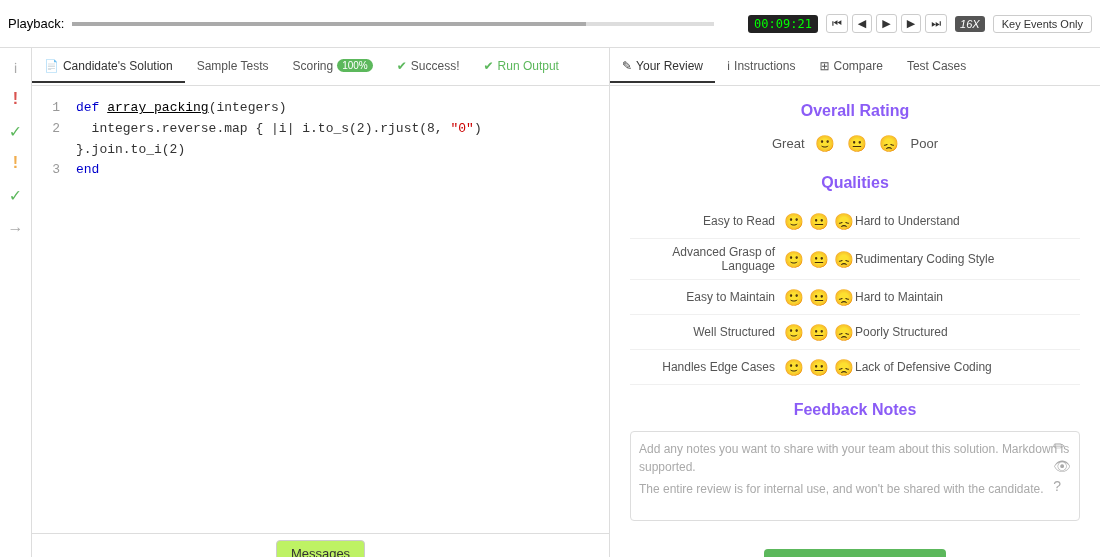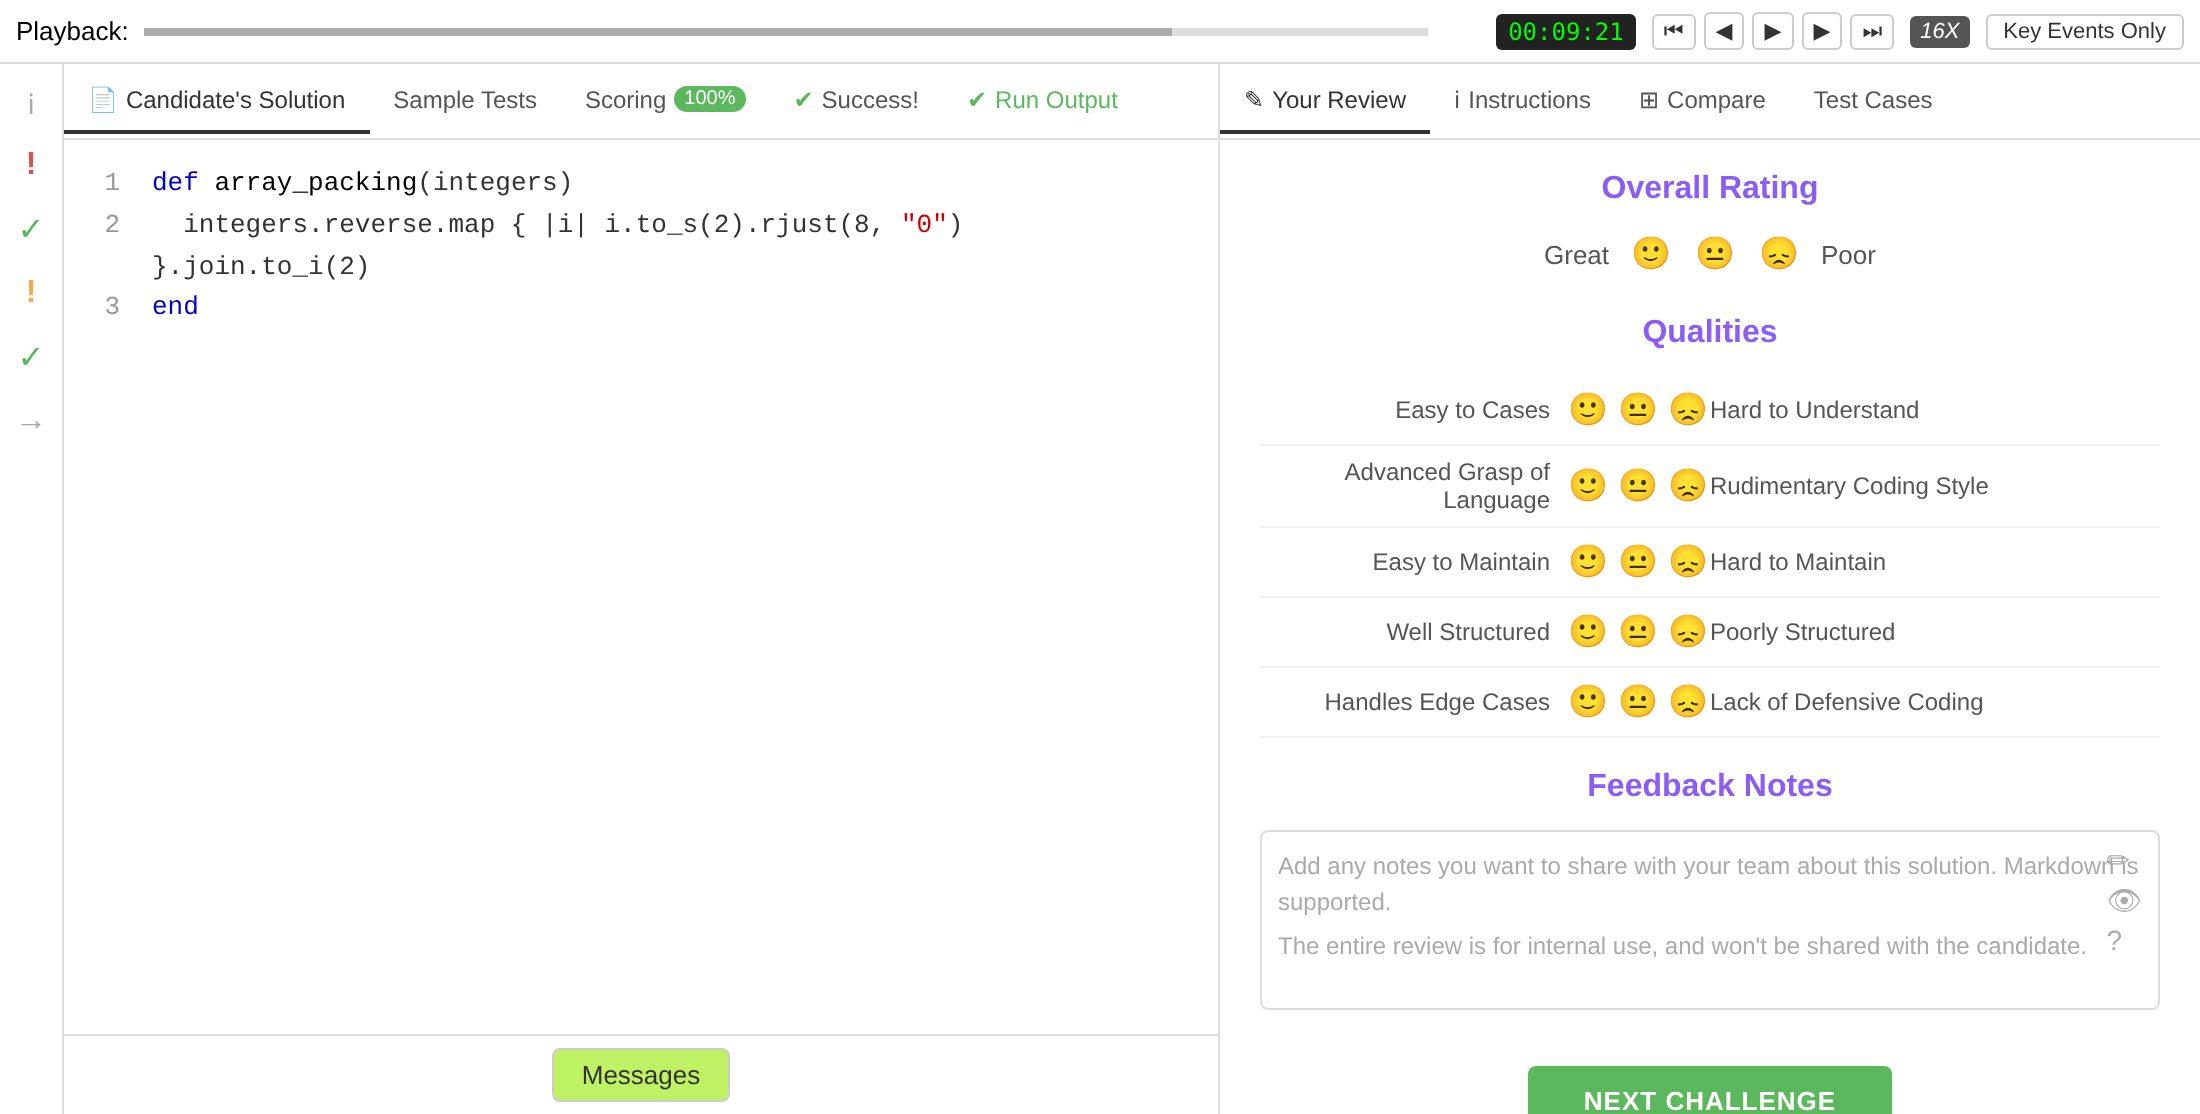--- a/index.html
+++ b/index.html
@@ -1,21 +1,21 @@
 <!DOCTYPE html>
 <html><head>
   <meta charset="utf-8">
   <style>
     * { box-sizing: border-box; margin: 0; padding: 0; }
     body { font-family: -apple-system, BlinkMacSystemFont, 'Segoe UI', sans-serif; font-size: 13px; background: #f5f5f5; width: 1100px; height: 557px; overflow: hidden; }
 
     
     .topbar {
       display: flex; align-items: center; background: #fff; border-bottom: 1px solid #ddd;
-      padding: 0 8px; height: 32px; gap: 8px;
+      padding: 0 8px; height: 48px; gap: 8px;
     }
     .playback-slider { flex: 1; height: 4px; background: #ddd; position: relative; }
     .playback-slider-inner { width: 80%; height: 100%; background: #aaa; position: relative; }
     .time-badge {
       background: #222; color: #0f0; font-size: 12px; padding: 2px 6px; border-radius: 3px; font-family: monospace; margin-left: 26px;
     }
     .topbar-controls { display: flex; align-items: center; gap: 4px; }
     .ctrl-btn {
       background: none; border: 1px solid #ccc; border-radius: 3px; padding: 2px 5px;
       cursor: pointer; font-size: 11px; color: #333;
@@ -57,21 +57,21 @@
     .tab-run { color: #5cb85c; display: flex; align-items: center; gap: 4px; }
 
     
     .code-area {
       flex: 1; padding: 12px; font-family: 'Courier New', monospace; font-size: 13px;
       background: #fff; overflow: auto; color: #333;
     }
     .code-line { display: flex; gap: 16px; line-height: 1.6; }
     .line-num { color: #999; min-width: 16px; text-align: right; user-select: none; }
     .code-kw { color: #0000cc; }
-    .code-fn { color: #000; }
+    .code-fn { color: #000; text-decoration: underline; }
     .code-str { color: #cc0000; }
 
     
     .left-bottom { border-top: 1px solid #ddd; padding: 6px 12px; display: flex; align-items: center; justify-content: center; }
     .messages-btn {
       background: #bef264; border: 1px solid #ccc; border-radius: 4px; padding: 5px 14px;
       cursor: pointer; font-size: 13px; color: #333;
     }
 
     
@@ -250,21 +250,21 @@
           <button class="emoji-btn emoji-sad">😞</button>
           <span class="rating-label">Poor</span>
         </div>
       </div>
 
       <div class="qualities">
         <div class="section-title">Qualities</div>
 
         <div class="quality-row">
           <div class="quality-left">
-            <span class="quality-name-left">Easy to Cases</span>
+            <span class="quality-name-left">Easy to Read</span>
             <div class="emoji-group">
               <button class="emoji-btn emoji-happy">🙂</button>
               <button class="emoji-btn emoji-neutral">😐</button>
               <button class="emoji-btn emoji-sad">😞</button>
             </div>
           </div>
           <div class="quality-right">
             <span class="quality-name-right">Hard to Understand</span>
           </div>
         </div>

